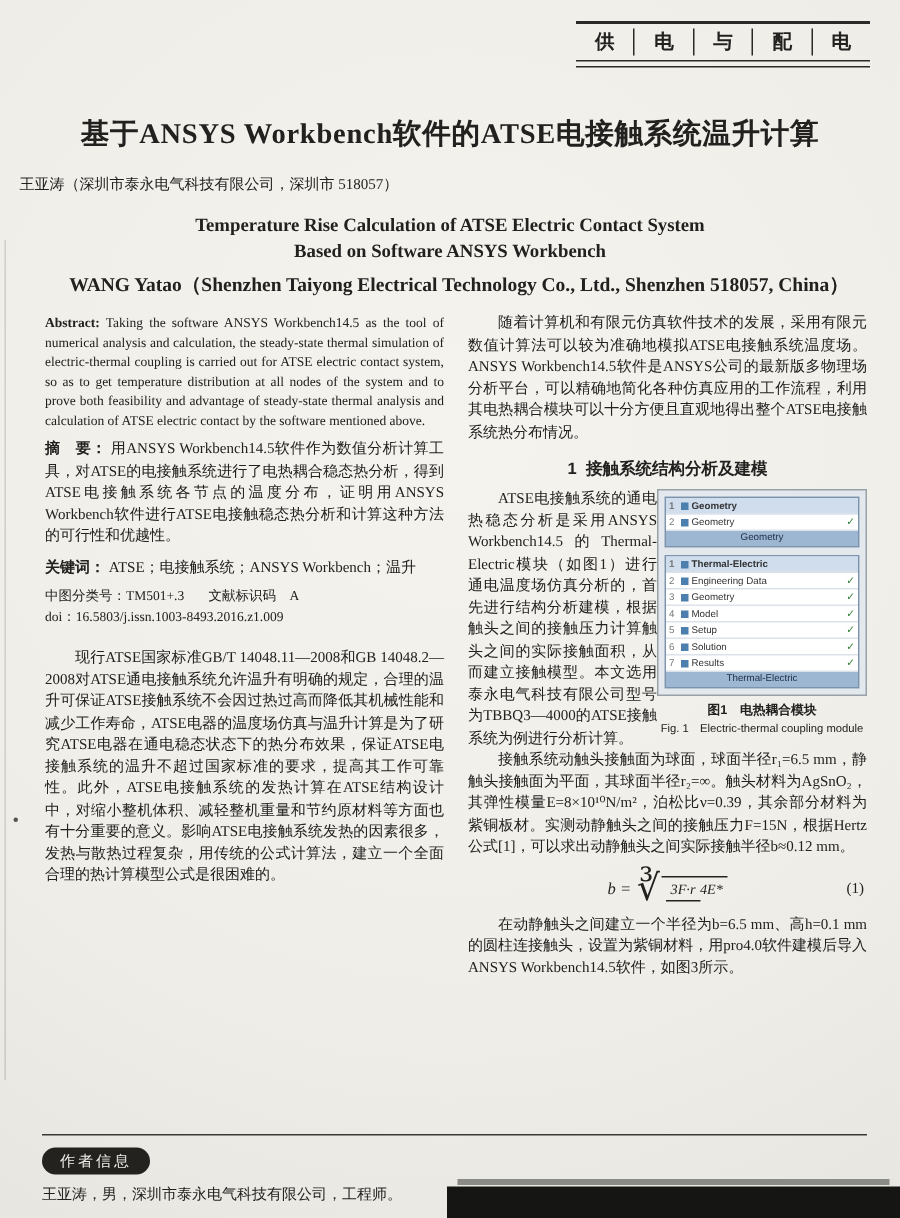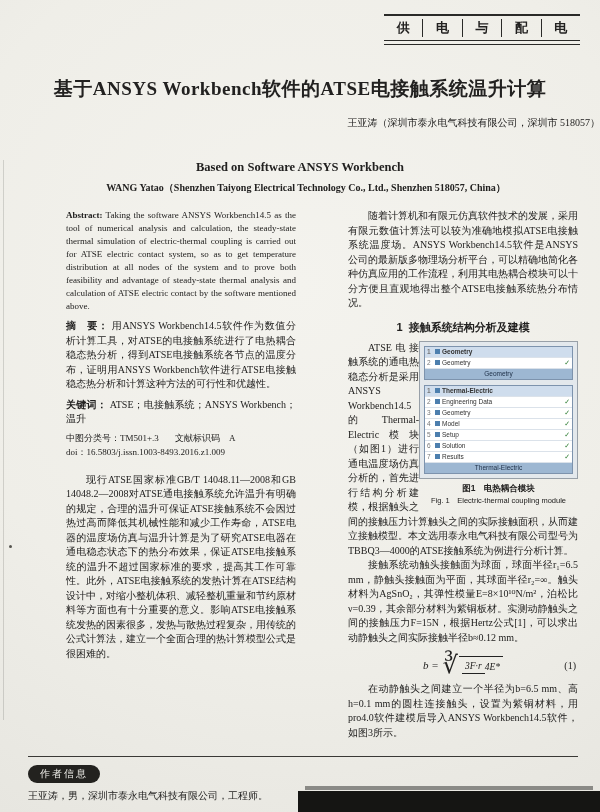--- a/index.html
+++ b/index.html
@@ -11,42 +11,42 @@
   }
   
   .jhead { position:absolute; top:14px; right:20px; width:196px; }
   .jhead-box { display:flex; border-top:2px solid #2a2a28; border-bottom:1px solid #2a2a28; padding:3px 0; }
   .jchar { flex:1; text-align:center; font-weight:bold; font-size:13px; }
   .jchar + .jchar { border-left:1px solid #2a2a28; }
   .jhead-rule { height:1px; background:#2a2a28; margin-top:3px; }
   
   .title { position:absolute; top:76px; left:0; right:0; text-align:center;
            font-size:19px; font-weight:bold; letter-spacing:.5px; margin:0; }
-  .byline { position:absolute; top:116px; left:0; right:0; text-align:right; font-size:10px; margin:0;padding-left:13px; }
+  .byline { position:absolute; top:116px; left:0; right:0; text-align:left; font-size:10px; margin:0;padding-left:13px; }
   .entitle { position:absolute; top:142px; left:0; right:0; text-align:center;
              font-size:12.5px; font-weight:bold; line-height:17px; margin:0; }
   .byline-en { position:absolute; top:181px; left:0; right:0; text-align:center;
-               font-size:10px; font-weight:bold; margin:0;padding-left:12px; }
+               font-size:13px; font-weight:bold; margin:0;padding-left:12px; }
   
   .cols { position:absolute; top:209px; left:30px; width:548px; display:flex; gap:16px; }
-  .col { width:266px;margin-left:36px; }
+  .col { width:266px; }
   p { margin:0; }
   .en { font-size:9px; line-height:13px; text-align:justify; margin-bottom:6px; }
   .zh { font-size:10px; line-height:14.5px; text-align:justify; }
   .indent { text-indent:2em; }
   .mb6 { margin-bottom:6px; }
   .mb4 { margin-bottom:4px; }
   .meta { font-size:9px; line-height:14px; }
   .gap { margin-left:14px; }
   .left-body { margin-top:14px; }
   .sec { font-family:"Liberation Sans","DejaVu Sans",sans-serif; font-size:11px; font-weight:bold;
          margin:9px 0 6px;text-align:center; }
   .para-with-fig::after { content:""; display:block; clear:both; }
   
-  .fig1 { float:right; width:159px; margin:2px 0 4px 8px; }
+  .fig1 { float:right; width:140px; margin:2px 0 4px 8px; }
   .screenshot { background:#e3e8ec; border:1px solid #98a0a8; padding:4px;
                 font-family:"Liberation Sans","DejaVu Sans",sans-serif; }
   .wb-block { background:#fff; border:1px solid #7d93ad; margin-bottom:5px; }
   .wb-block:last-child { margin-bottom:0; }
   .wb-head,.wb-row { display:flex; align-items:center; height:10px; font-size:6.5px;
                      border-bottom:1px solid #dbe2ea; padding:0 2px; gap:2px; color:#333; }
   .wb-head { background:#cfdded; font-weight:bold; }
   .wb-num { width:6px; color:#777; }
   .wb-ico { width:5px; height:5px; background:#4d7fae; display:inline-block; flex:none; }
   .wb-check { margin-left:auto; color:#2e7d32; font-size:7px; }
@@ -88,21 +88,21 @@
       <span class="jchar">与</span>
       <span class="jchar">配</span>
       <span class="jchar">电</span>
     </div>
     <div class="jhead-rule"></div>
   </header>
 
   <h1 class="title">基于ANSYS Workbench软件的ATSE电接触系统温升计算</h1>
   <p class="byline">王亚涛（深圳市泰永电气科技有限公司，深圳市 518057）</p>
   <h2 class="entitle">
-    <br>
+    <span>Temperature Rise Calculation of ATSE Electric Contact System</span><br>
     <span>Based on Software ANSYS Workbench</span>
   </h2>
   <p class="byline-en">WANG Yatao（Shenzhen Taiyong Electrical Technology Co., Ltd., Shenzhen 518057, China）</p>
 
   <div class="cols">
 
     <div class="col">
       <p class="en">
         <b>Abstract:</b>
         <span>Taking the software ANSYS Workbench14.5 as the tool of numerical analysis and calculation, the steady-state thermal simulation of electric-thermal coupling is carried out for ATSE electric contact system, so as to get temperature distribution at all nodes of the system and to prove both feasibility and advantage of steady-state thermal analysis and calculation of ATSE electric contact by the software mentioned above.</span>

